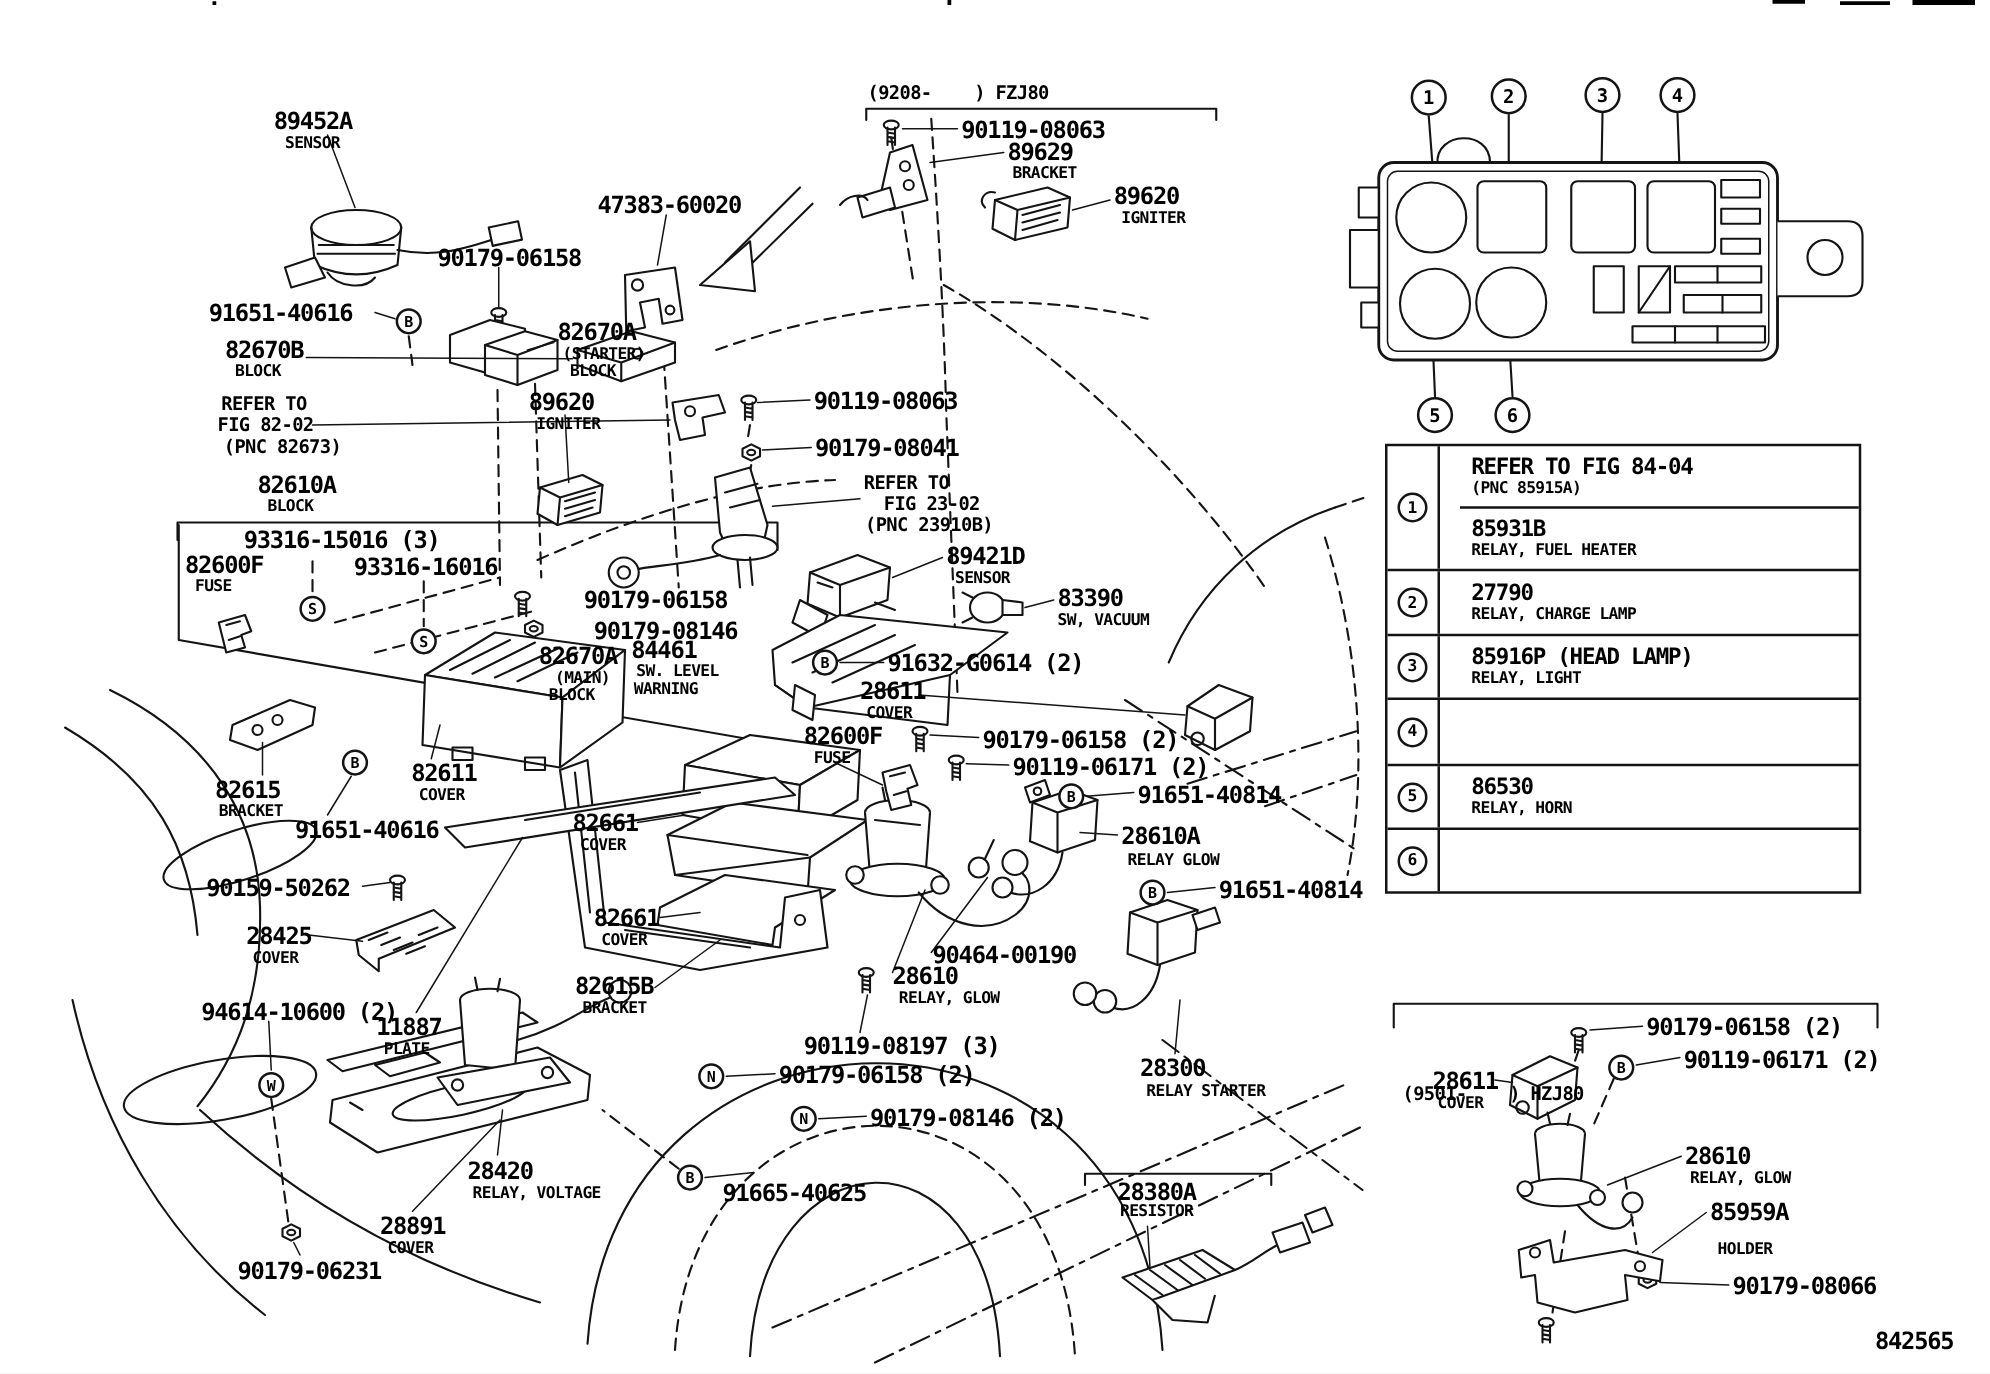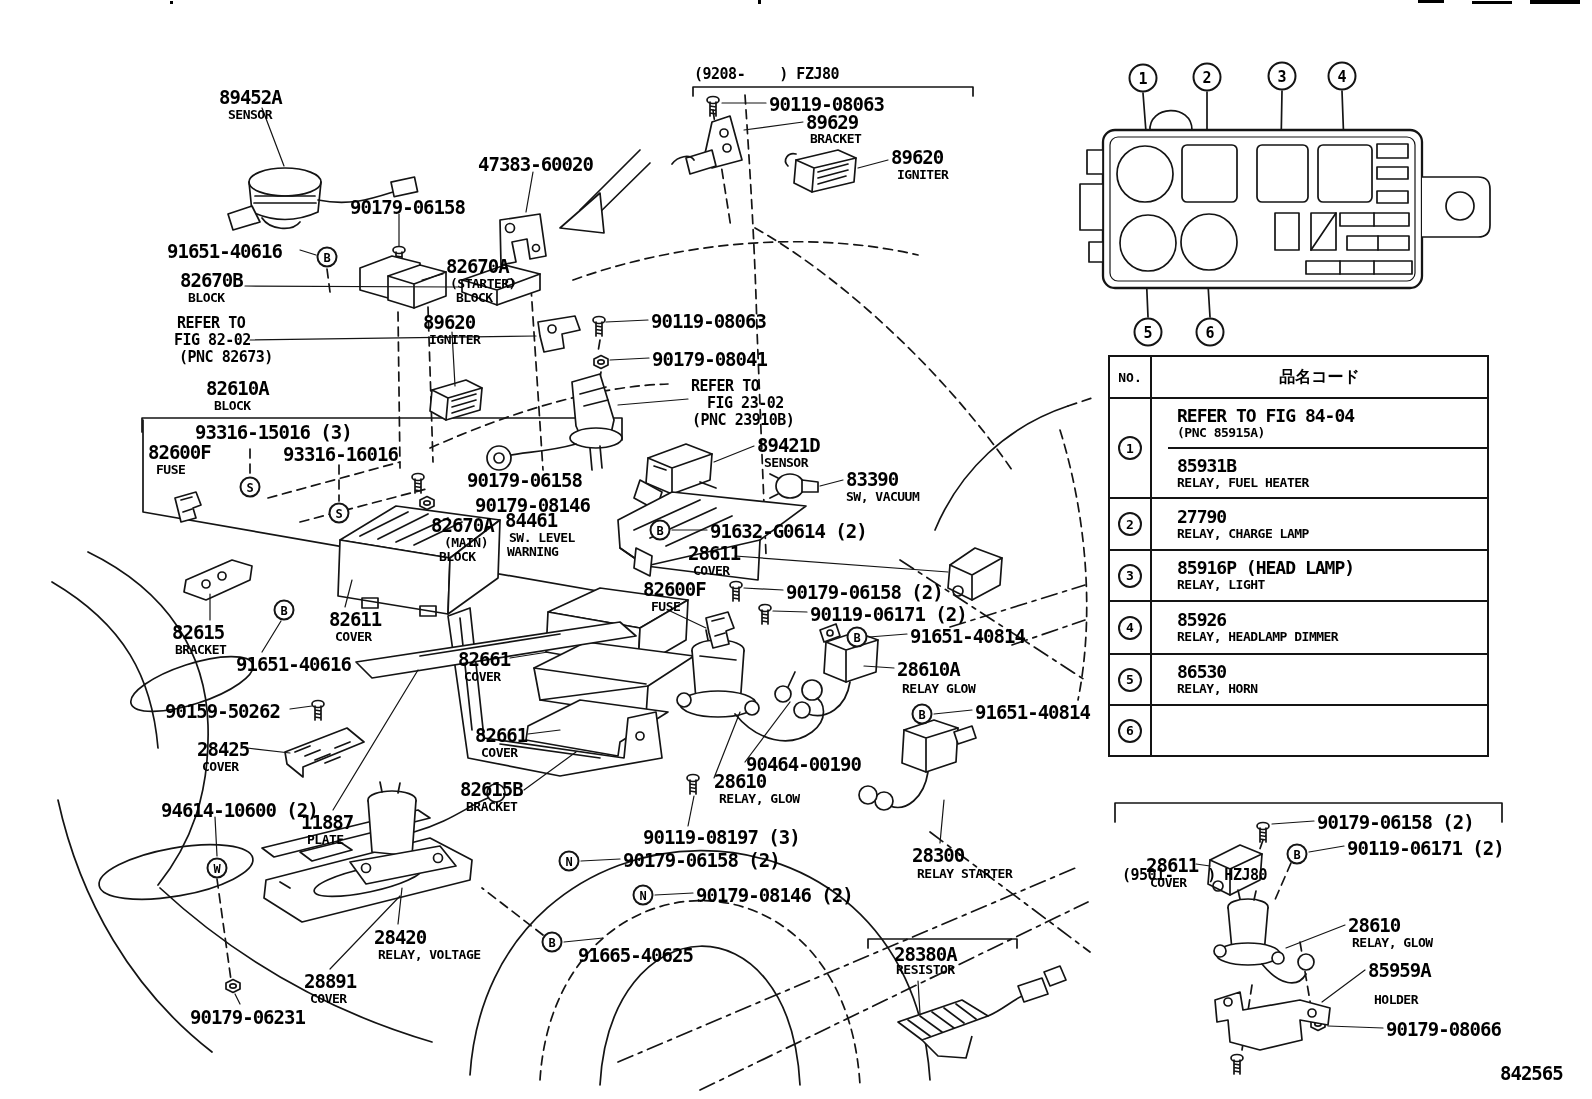--- a/index.html
+++ b/index.html
@@ -582,24 +582,20 @@
   <div id="callouts-layer">
       <div class="callout" style="left: 1143px; top: 78px;">1</div>
       <div class="callout" style="left: 1207px; top: 77px;">2</div>
       <div class="callout" style="left: 1282px; top: 76px;">3</div>
       <div class="callout" style="left: 1342px; top: 76px;">4</div>
       <div class="callout" style="left: 1148px; top: 332px;">5</div>
       <div class="callout" style="left: 1210px; top: 332px;">6</div>
     </div>
 
   <div class="parts-table">
-    <div class="thead">
-      <div class="no-col">NO.</div>
-      <div class="code-col">品名コード</div>
-    </div>
     <div id="table-rows">
         <div class="trow" style="height: 98px;">
           <div class="no-cell">
             <div class="numcircle">1</div>
           </div>
           <div class="entries">
             <div class="entry">
               <div class="l1">REFER TO FIG 84-04</div>
               <div class="l2">(PNC 85915A)</div>
             </div>
@@ -628,26 +624,20 @@
             <div class="entry">
               <div class="l1">85916P (HEAD LAMP)</div>
               <div class="l2">RELAY, LIGHT</div>
             </div>
           </div>
         </div>
         <div class="trow" style="height: 51px;">
           <div class="no-cell">
             <div class="numcircle">4</div>
           </div>
-          <div class="entries">
-            <div class="entry">
-              <div class="l1">85926</div>
-              <div class="l2">RELAY, HEADLAMP DIMMER</div>
-            </div>
-          </div>
         </div>
         <div class="trow" style="height: 49px;">
           <div class="no-cell">
             <div class="numcircle">5</div>
           </div>
           <div class="entries">
             <div class="entry">
               <div class="l1">86530</div>
               <div class="l2">RELAY, HORN</div>
             </div>

